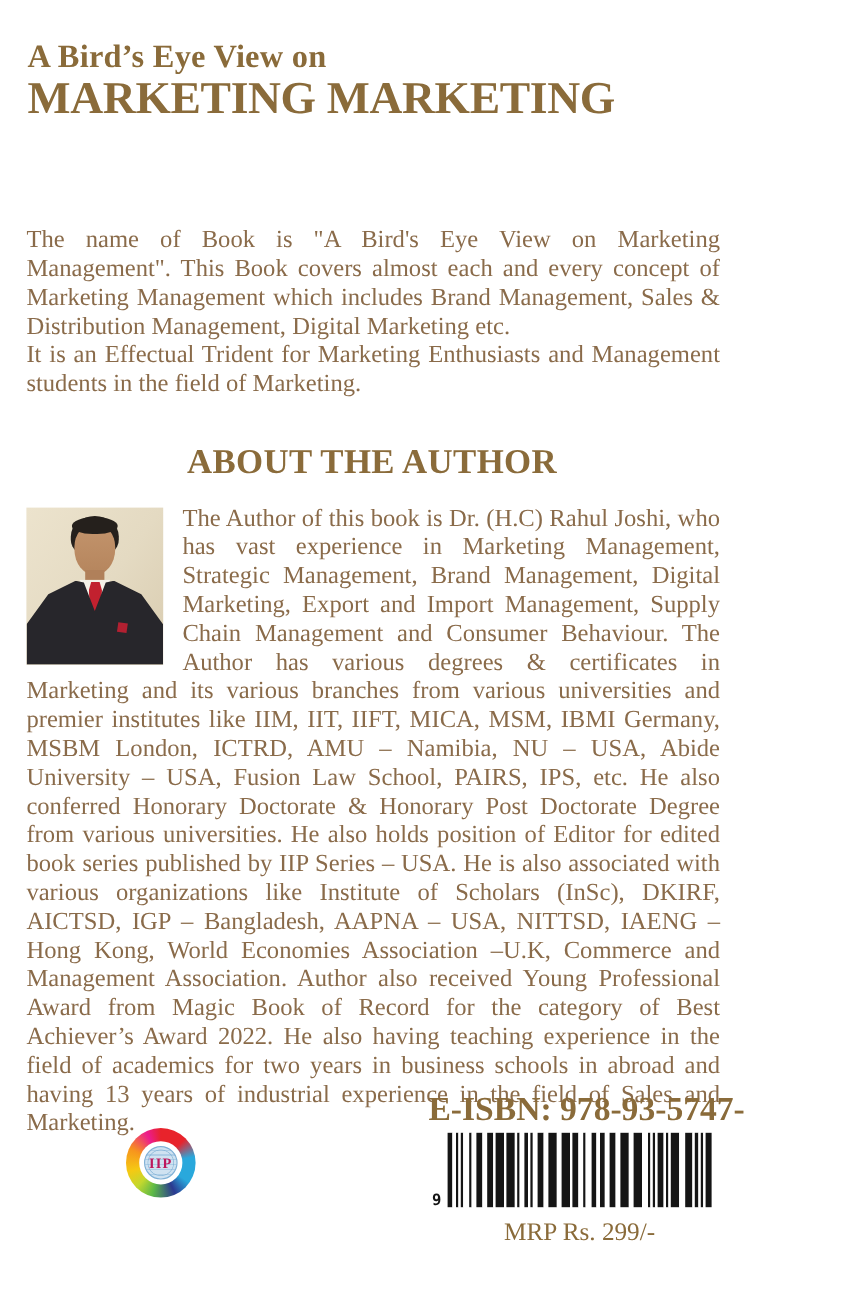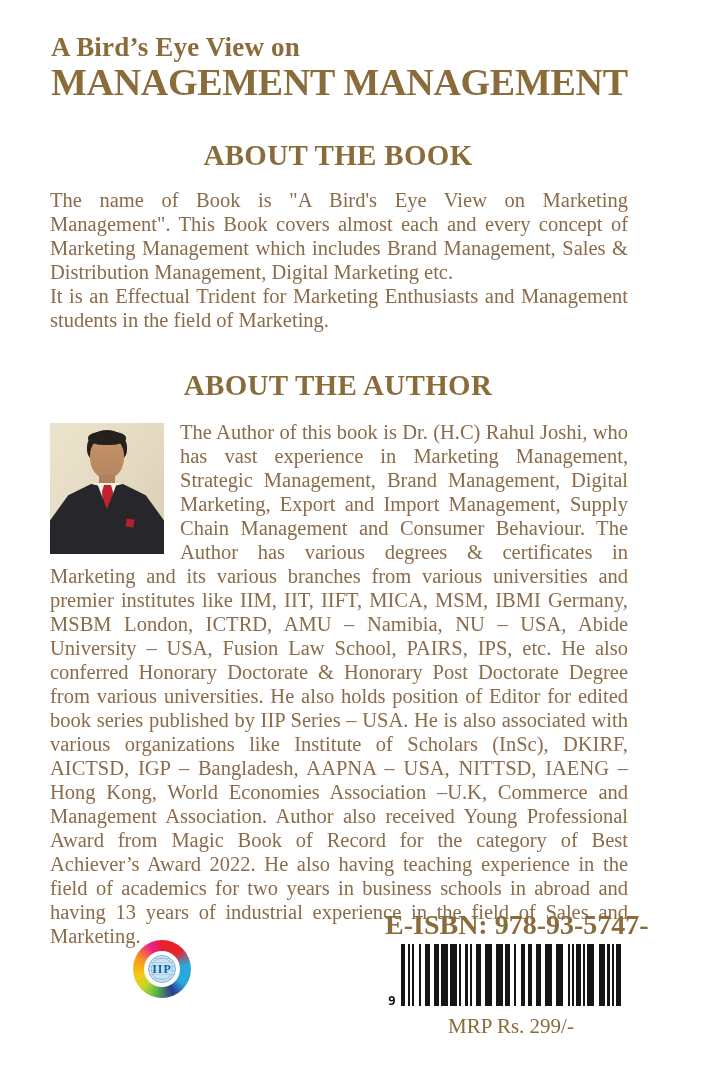--- a/index.html
+++ b/index.html
@@ -4,21 +4,20 @@
 <style>
   * { margin:0; padding:0; box-sizing:border-box; }
   html,body { background:#ffffff; }
   .page {
     position:relative;
     width:620px; height:1080px;
     background:#fff;
     font-family:"Liberation Serif", serif;
     color:var(--body-brown,#8a6b4a);
     overflow:hidden;
-    margin-left:28px;
   }
   
   .title-block { position:absolute; left:23px; top:33px; color:var(--accent-brown,#8a6b3a); }
   .title-line1 { font-size:27px; font-weight:bold; line-height:1.1; letter-spacing:0.2px; }
   .title-line2 { font-size:38px; font-weight:bold; line-height:1.05; letter-spacing:-0.3px; }
   .section-heading {
     position:absolute; left:0; width:100%;
     text-align:center; font-size:29px; font-weight:bold;
     color:var(--accent-brown,#8a6b3a); letter-spacing:0.3px;
   }
@@ -70,21 +69,21 @@
   }
   .logo-globe {
     position:absolute; left:4px; top:4px; width:28px; height:28px; border-radius:50%;
     background:
       radial-gradient(circle at 50% 50%, rgba(255,255,255,0) 55%, rgba(111,168,208,.6) 58%, rgba(255,255,255,0) 62%),
       repeating-linear-gradient(0deg,#cfe2f1 0 3px,#aecde6 3px 4px);
     border:1px solid #7fb0d6;
   }
   .logo-text {
     position:relative; font-family:"Liberation Serif",serif;
-    font-weight:bold; font-size:12px; letter-spacing:1px; color:#0369a1;
+    font-weight:bold; font-size:12px; letter-spacing:1px; color:#be185d;
   }
   .publisher-name {
     position:absolute; left:22px; top:999px;
     font-size:21.5px; color:var(--body-brown,#8a6b4a);
   }
   
   .isbn-block { position:absolute; right:11px; top:909px; width:252px; text-align:center; }
   .eisbn { font-size:28px; font-weight:bold; color:var(--accent-brown,#8a6b3a); white-space:nowrap; }
   .barcode { position:relative; width:220px; height:62px; margin:3px auto 0; }
   .bc-bars { display:flex; width:100%; height:100%; }
@@ -107,24 +106,23 @@
   }
   .mrp { margin-top:8px; font-size:21px; color:var(--accent-brown,#8a6b3a); }
 </style>
 </head>
 <body>
 
 <div class="page">
 
   <div class="title-block">
     <div class="title-line1">A Bird’s Eye View on</div>
-    <div class="title-line2">MANAGEMENT MANAGEMENT</div>
-  </div>
-
-  <div id="about-book-heading" class="section-heading">ABOUT THE BOOK</div>
+    <div class="title-line2">MARKETING MARKETING</div>
+  </div>
+
   <p id="book-para2" class="body-text">It is an Effectual Trident for Marketing Enthusiasts and Management students in the field of Marketing.</p>
   <p id="book-para1" class="body-text">The name of Book is "A Bird's Eye View on Marketing Management". This Book covers almost each and every concept of Marketing Management which includes Brand Management, Sales &amp; Distribution Management, Digital Marketing etc.</p>
 
   <div id="about-author-heading" class="section-heading">ABOUT THE AUTHOR</div>
   <div id="author-block" class="body-text">
     <div class="author-photo">
       <span class="ap-hair"></span>
       <span class="ap-face"></span>
       <span class="ap-hairline"></span>
       <span class="ap-neck"></span>

